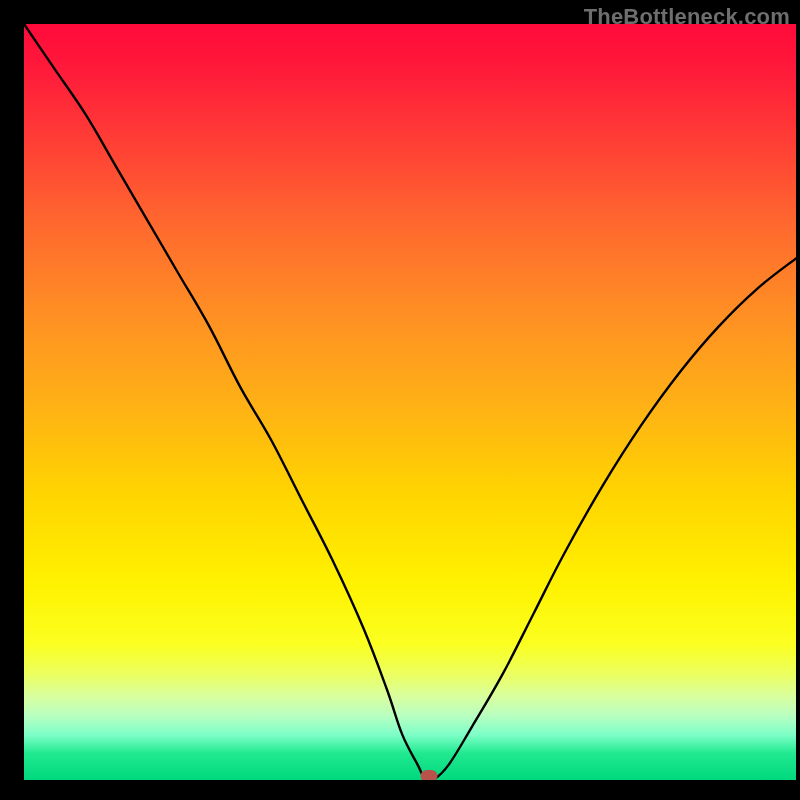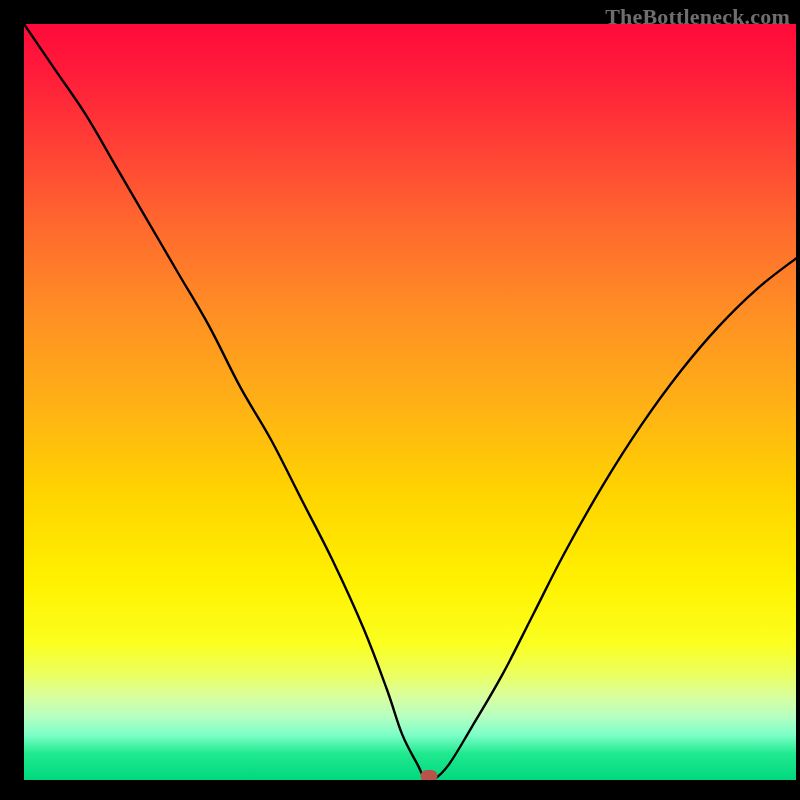--- a/index.html
+++ b/index.html
@@ -19,21 +19,20 @@
   }
   .watermark {
     position: absolute;
     top: 4px;
     right: 10px;
     font-size: 22px;
     font-weight: 600;
     color: #6e6e6e;
     letter-spacing: 0.2px;
     z-index: 10;
-    font-family: Liberation Serif, serif;
   }
   .plot-area {
     position: absolute;
     left: 24px;
     top: 24px;
     width: 772px;
     height: 756px;
     overflow: hidden;
   }
   .gradient {

